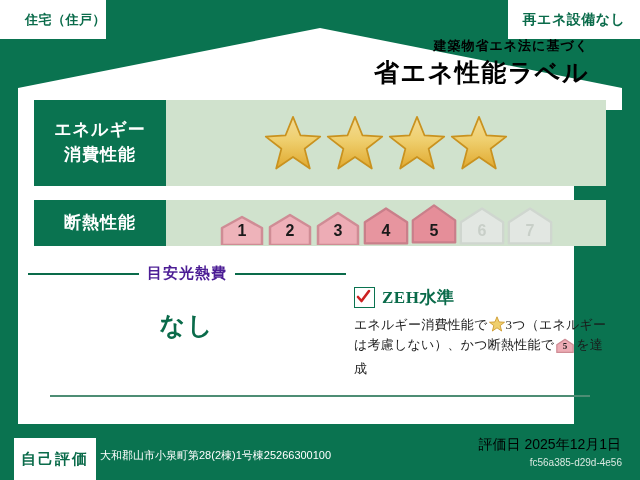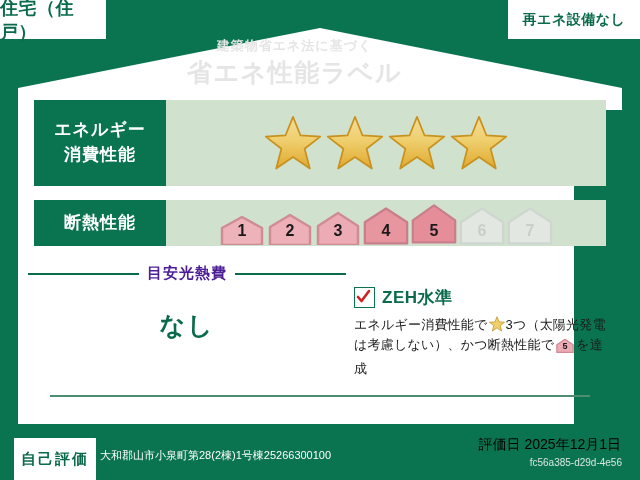--- a/index.html
+++ b/index.html
@@ -38,38 +38,39 @@
     display: flex;
     align-items: center;
     justify-content: center;
     letter-spacing: 0.5px;
   }
   .tag-left {
     left: 0;
     top: 0;
     width: 106px;
     height: 39px;
-    font-size: 18px;
+    font-size: 13px;
+    justify-content: flex-end;
   }
   .tag-right {
     right: 0;
     top: 0;
     width: 132px;
     height: 39px;
     font-size: 14px;
   }
 
   
   .title-block {
     position: absolute;
     left: 0;
     top: 38px;
     width: 589px;
-    text-align: center;
-    color: #e5e5e5;
+    text-align: right;
+    color: #000000;
   }
   .title-sub {
     font-size: 13px;
     font-weight: bold;
     letter-spacing: 1px;
     line-height: 1.3;
   }
   .title-main {
     font-size: 25px;
     font-weight: bold;
@@ -199,20 +200,21 @@
     font-weight: bold;
     letter-spacing: 2px;
   }
 
   
   .zeh-block {
     position: absolute;
     left: 336px;
     top: 22px;
     width: 262px;
+    font-family: Liberation Serif, serif;
   }
   .zeh-head {
     display: flex;
     align-items: center;
     gap: 7px;
   }
   .check-box {
     width: 19px;
     height: 19px;
     border: 1.5px solid #0a7350;
@@ -432,21 +434,21 @@
           <span class="check-box">
             <svg width="17" height="17" viewBox="0 0 17 17" style="position:absolute;left:0;top:0;">
               <polyline points="3,9 6.5,13 14,3" fill="none" stroke="#cc2222" stroke-width="2.6" stroke-linecap="round" stroke-linejoin="round"></polyline>
             </svg>
           </span>
           <span class="zeh-title">ZEH水準</span>
         </div>
         <div class="zeh-desc">
           <span>エネルギー消費性能で</span><svg class="inline-star" width="16" height="16" viewBox="0 0 100 96">
               <polygon points="50,3 63,35 97,37 70,58 79,92 50,72 21,92 30,58 3,37 37,35" fill="#efcf6e" stroke="#c9921f" stroke-width="5" stroke-linejoin="round"></polygon>
-            </svg><span>3つ（太陽光発電</span><span>は考慮しない）、かつ断熱性能で</span><span class="inline-house"><svg width="18" height="15" viewBox="0 0 44 34">
+            </svg><span>3つ（エネルギー</span><span>は考慮しない）、かつ断熱性能で</span><span class="inline-house"><svg width="18" height="15" viewBox="0 0 44 34">
                 <polygon points="2,34 2,15 22,2 42,15 42,34" fill="#edacb5" stroke="#cf8c95" stroke-width="3" stroke-linejoin="round"></polygon>
               </svg><span class="n">5</span></span><span>を達成</span>
         </div>
       </div>
 
     </div>
 
     <div class="divider"></div>
 
   </div>

